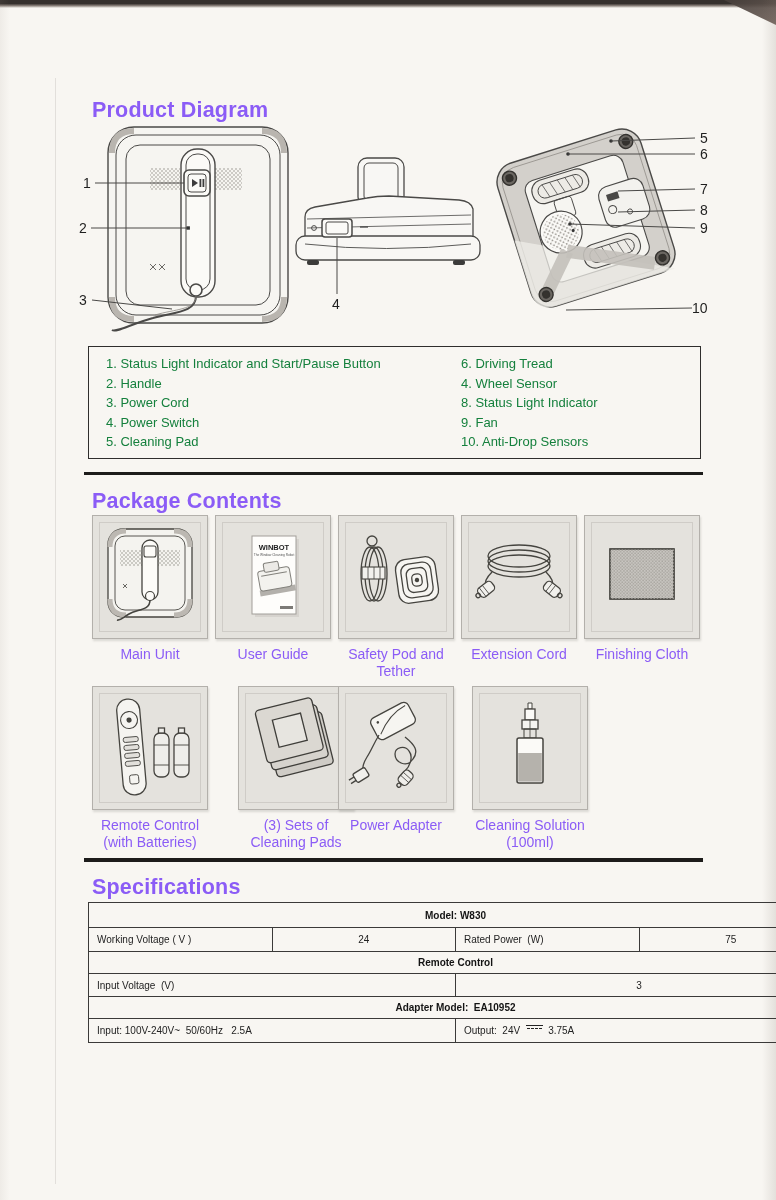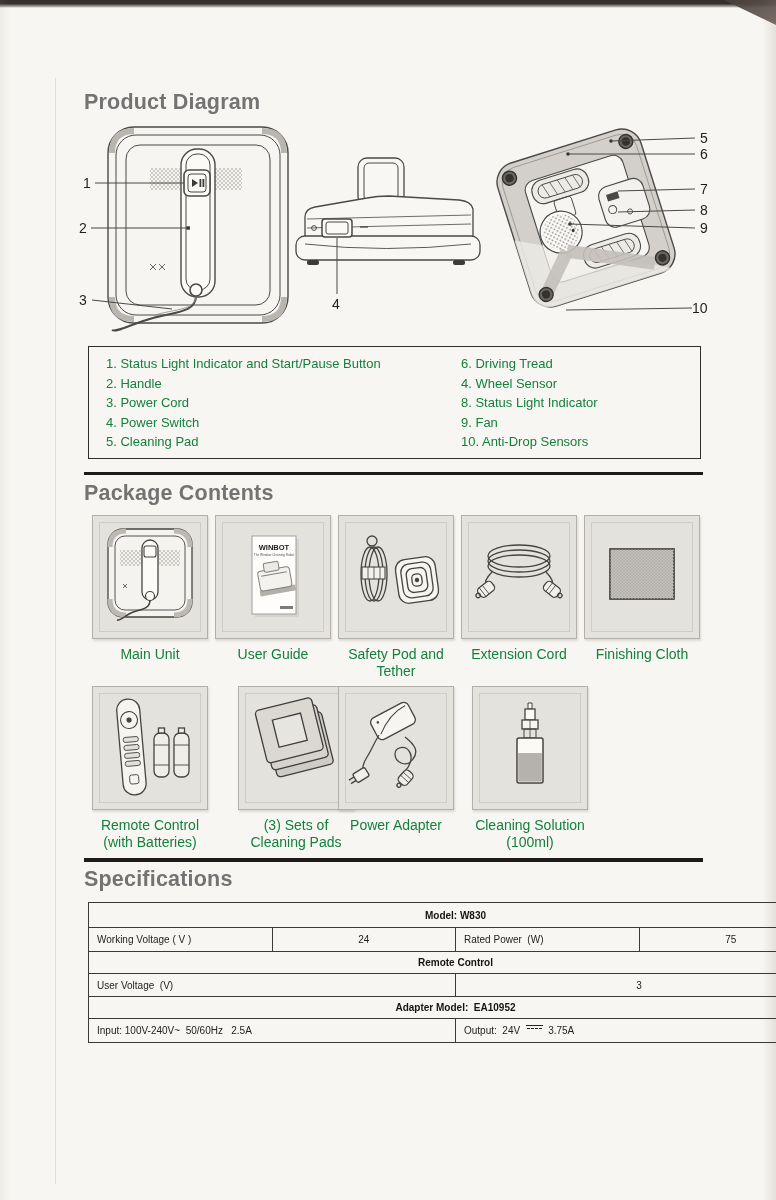--- a/index.html
+++ b/index.html
@@ -13,21 +13,21 @@
     background:linear-gradient(to bottom,#35302d 0%,#35302d 45%,#8a817a 72%,rgba(250,248,245,0) 100%);}
   .top-corner-wedge{position:absolute;right:0;top:0;width:52px;height:25px;
     background:linear-gradient(to bottom right,#453e3a,#6f6059);
     clip-path:polygon(0 0,100% 0,100% 100%);opacity:.92;}
   .edge-right{position:absolute;right:0;top:0;width:14px;height:100%;
     background:linear-gradient(to left,rgba(120,110,100,.16),rgba(120,110,100,0));}
   .edge-left{position:absolute;left:0;top:0;width:10px;height:100%;
     background:linear-gradient(to right,rgba(150,140,130,.10),rgba(150,140,130,0));}
   .crease{position:absolute;left:55px;top:78px;width:1px;height:1106px;background:#dcd9d4;opacity:.8;}
 
-  h1,h2{position:absolute;margin:0;font-weight:bold;color:#737373;
+  h1,h2{position:absolute;margin:8px;font-weight:bold;color:#8b5cf6;
     font-size:21.5px;letter-spacing:.2px;}
   #title-diagram{left:84px;top:90px;}
   #title-package{left:84px;top:481px;}
   #title-specs{left:84px;top:867px;}
 
   .rule{position:absolute;left:84px;width:619px;background:#1d1c1b;}
   #rule-package{top:472px;height:3px;}
   #rule-specs{top:858px;height:4px;}
 
   
@@ -40,21 +40,21 @@
   .parts-col{position:absolute;top:7px;font-size:13px;line-height:19.6px;color:#15803d;}
   .parts-col.left{left:17px;width:350px;}
   .parts-col.right{left:372px;width:235px;}
 
   
   .pkg-item{position:absolute;width:116px;text-align:center;}
   .pkg-panel{width:116px;height:124px;box-sizing:border-box;background:#e4e2dd;
     border:1px solid #b3b0ab;box-shadow:inset 0 0 0 6px #e4e2dd, inset 0 0 0 7px #cfccc7, 1px 2px 2px rgba(90,85,80,.18);
     display:flex;align-items:center;justify-content:center;}
   .pkg-panel svg{display:block;}
-  .pkg-label{margin-top:7px;font-size:14px;line-height:17px;color:#15803d;width:134px;margin-left:-9px;}
+  .pkg-label{margin-top:7px;font-size:14px;line-height:17px;color:#8b5cf6;width:134px;margin-left:-9px;}
 
   
   #spec-table{position:absolute;left:88px;top:902px;width:735px;border-collapse:collapse;
     table-layout:fixed;font-size:10px;color:#232323;}
   #spec-table td{border:1.4px solid #3b3a39;padding:0 8px;white-space:pre-wrap;}
   #spec-table td.th{font-weight:bold;text-align:center;color:#141414;}
   #spec-table td.center{text-align:center;}
   .dc{display:inline-block;position:relative;width:17px;height:7px;margin:0 5px 0 6px;
     border-top:1.7px solid #232323;vertical-align:1px;}
   .dc::after{content:"";position:absolute;left:1px;top:2.2px;width:15px;border-top:1.7px dashed #232323;}
@@ -461,21 +461,21 @@
     <tr style="height:24px;">
       <td>Working Voltage ( V )</td>
       <td class="center">24</td>
       <td>Rated Power  (W)</td>
       <td class="center">75</td>
     </tr>
     <tr style="height:22px;">
       <td colspan="4" class="th">Remote Control</td>
     </tr>
     <tr style="height:23px;">
-      <td colspan="2">User Voltage  (V)</td>
+      <td colspan="2">Input Voltage  (V)</td>
       <td colspan="2" class="center">3</td>
     </tr>
     <tr style="height:22px;">
       <td colspan="4" class="th">Adapter Model:  EA10952</td>
     </tr>
     <tr style="height:24px;">
       <td colspan="2">Input: 100V-240V~  50/60Hz   2.5A</td>
       <td colspan="2"><span>Output:  24V</span><span class="dc"></span><span>3.75A</span></td>
     </tr>
   </tbody>

